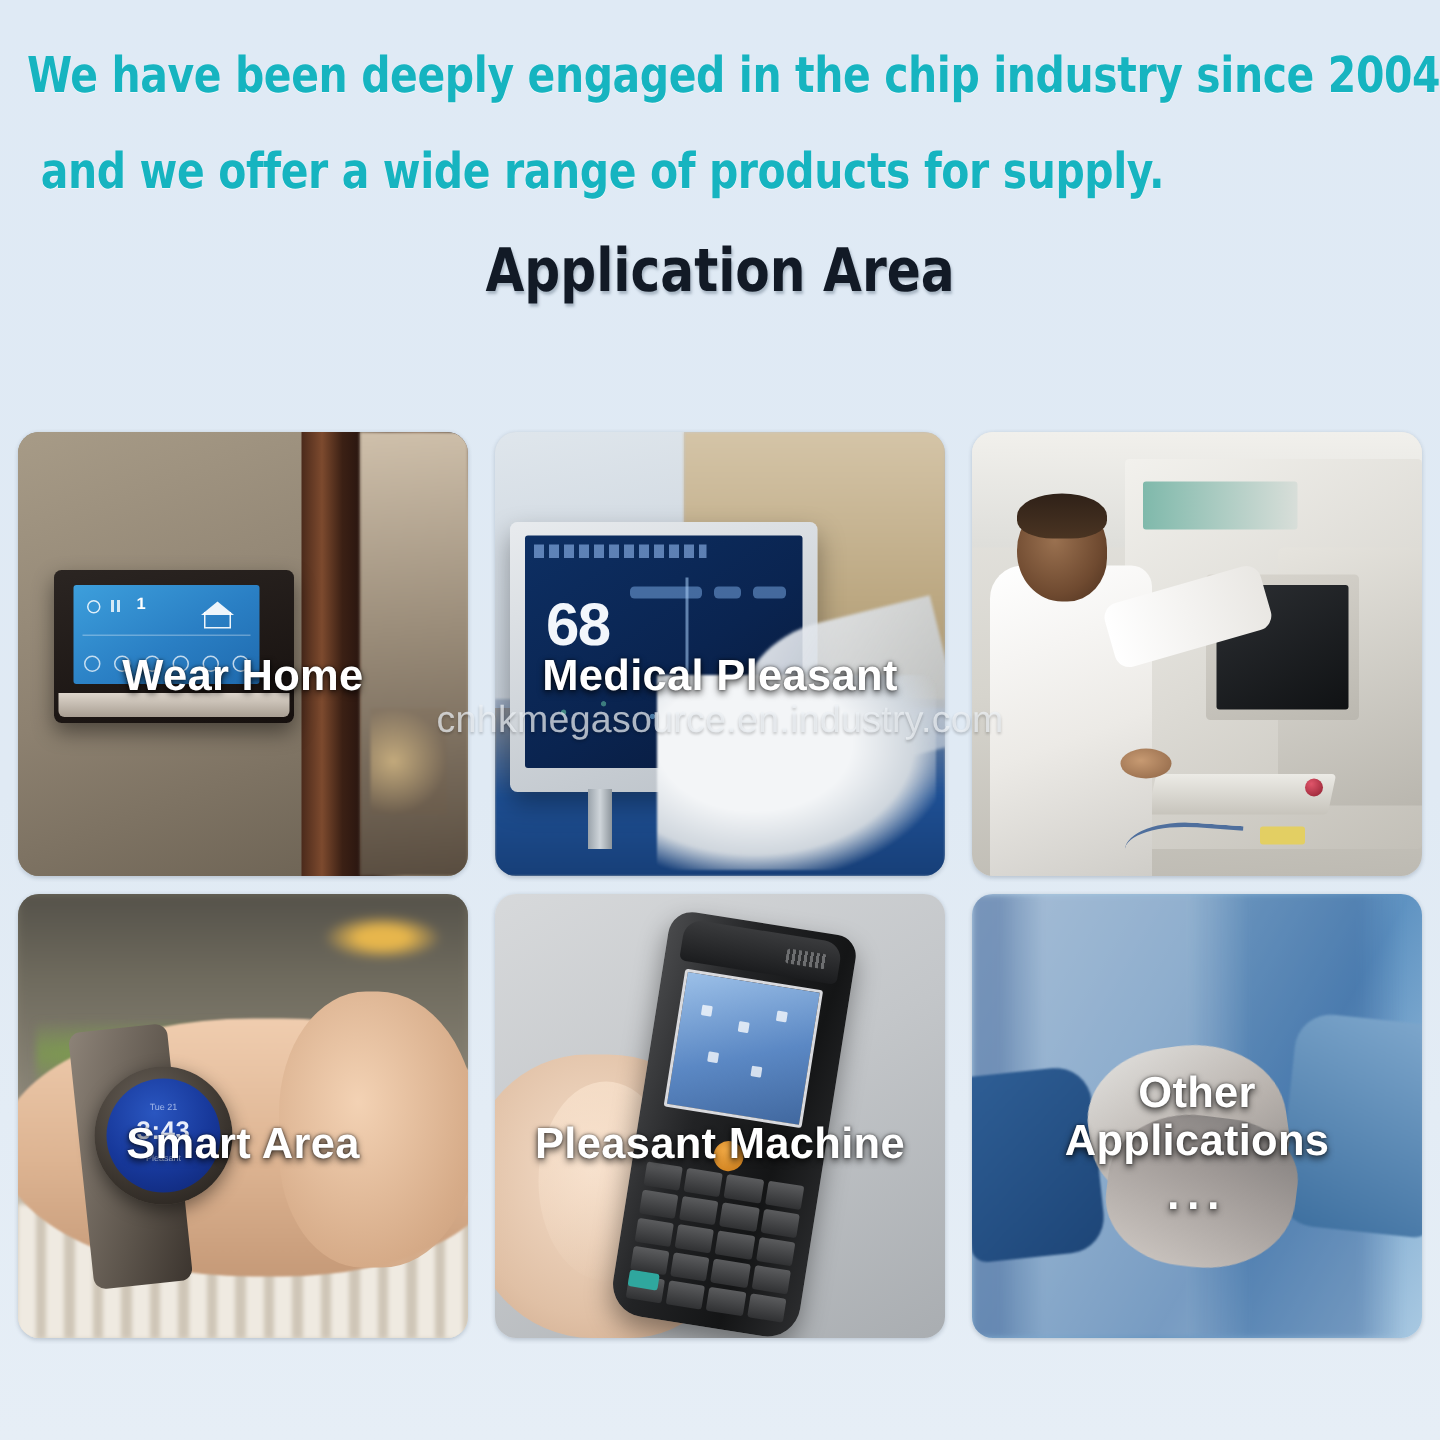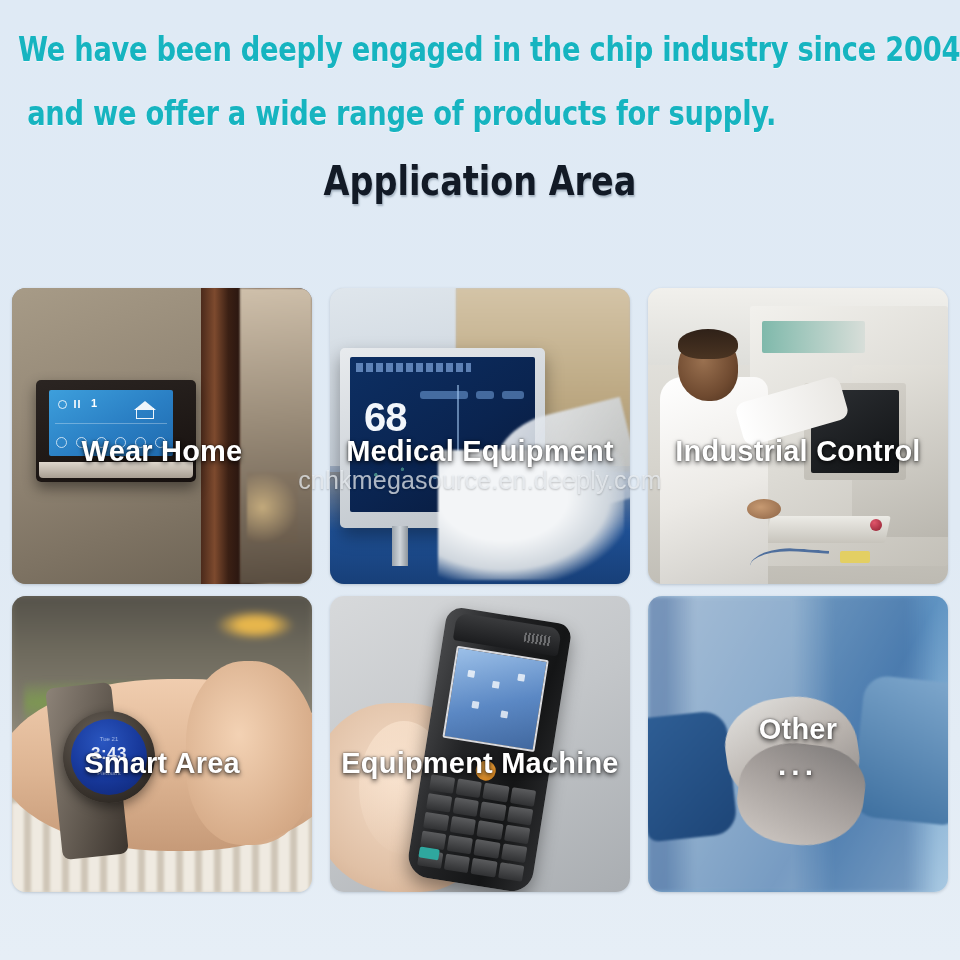--- a/index.html
+++ b/index.html
@@ -354,42 +354,41 @@
             <div class="mon-pill" style="left:68%;width:10%;"></div>
             <div class="mon-pill" style="left:82%;width:12%;"></div>
             <div class="mon-vline"></div>
             <div class="mon-wave"></div>
           </div>
         </div>
         <div class="mon-stand"></div>
         <div class="med-arm"></div>
         <div class="med-glove"></div>
       </div>
-      <div class="label mid">Medical Equipment</div>
+      <div class="label mid">Medical Pleasant</div>
     </div>
 
     <div class="card c-ind">
       <div class="scene">
         <div class="ind-top"></div>
         <div class="ind-mach"></div>
         <div class="ind-cab"></div>
         <div class="ind-mon">
             <i></i>
           </div>
         <div class="ind-kb"></div>
         <div class="ind-knob"></div>
         <div class="ind-yellow"></div>
         <div class="ind-coat"></div>
         <div class="ind-head"></div>
         <div class="ind-hair"></div>
         <div class="ind-arm"></div>
         <div class="ind-hand"></div>
         <div class="ind-hose"></div>
       </div>
-      <div class="label mid">Industrial Control</div>
     </div>
 
     <div class="card c-wear">
       <div class="scene">
         <div class="wear-bg"></div>
         <div class="wear-green"></div>
         <div class="wear-rail"></div>
         <div class="wear-arm"></div>
         <div class="wear-hand"></div>
         <div class="wear-band"></div>
@@ -437,34 +436,35 @@
               <i></i>
               <i></i>
             <i></i>
               <i></i>
               <i></i>
               <i></i>
           </div>
           <div class="pda-teal"></div>
         </div>
       </div>
-      <div class="label low">Equipment Machine</div>
+      <div class="label low">Pleasant Machine</div>
     </div>
 
     <div class="card c-oth">
       <div class="scene">
         <div class="oth-blur"></div>
         <div class="oth-sleeveL"></div>
         <div class="oth-sleeveR"></div>
         <div class="oth-handA"></div>
         <div class="oth-handB"></div>
       </div>
       <div class="label stack">
         <span class="l1">Other</span>
+        <span class="l2">Applications</span>
         <span class="l3">...</span>
       </div>
     </div>
 
   </div>
 
-  <div class="watermark">cnhkmegasource.en.deeply.com</div>
+  <div class="watermark">cnhkmegasource.en.industry.com</div>
 
 </div>
 
 </body></html>

